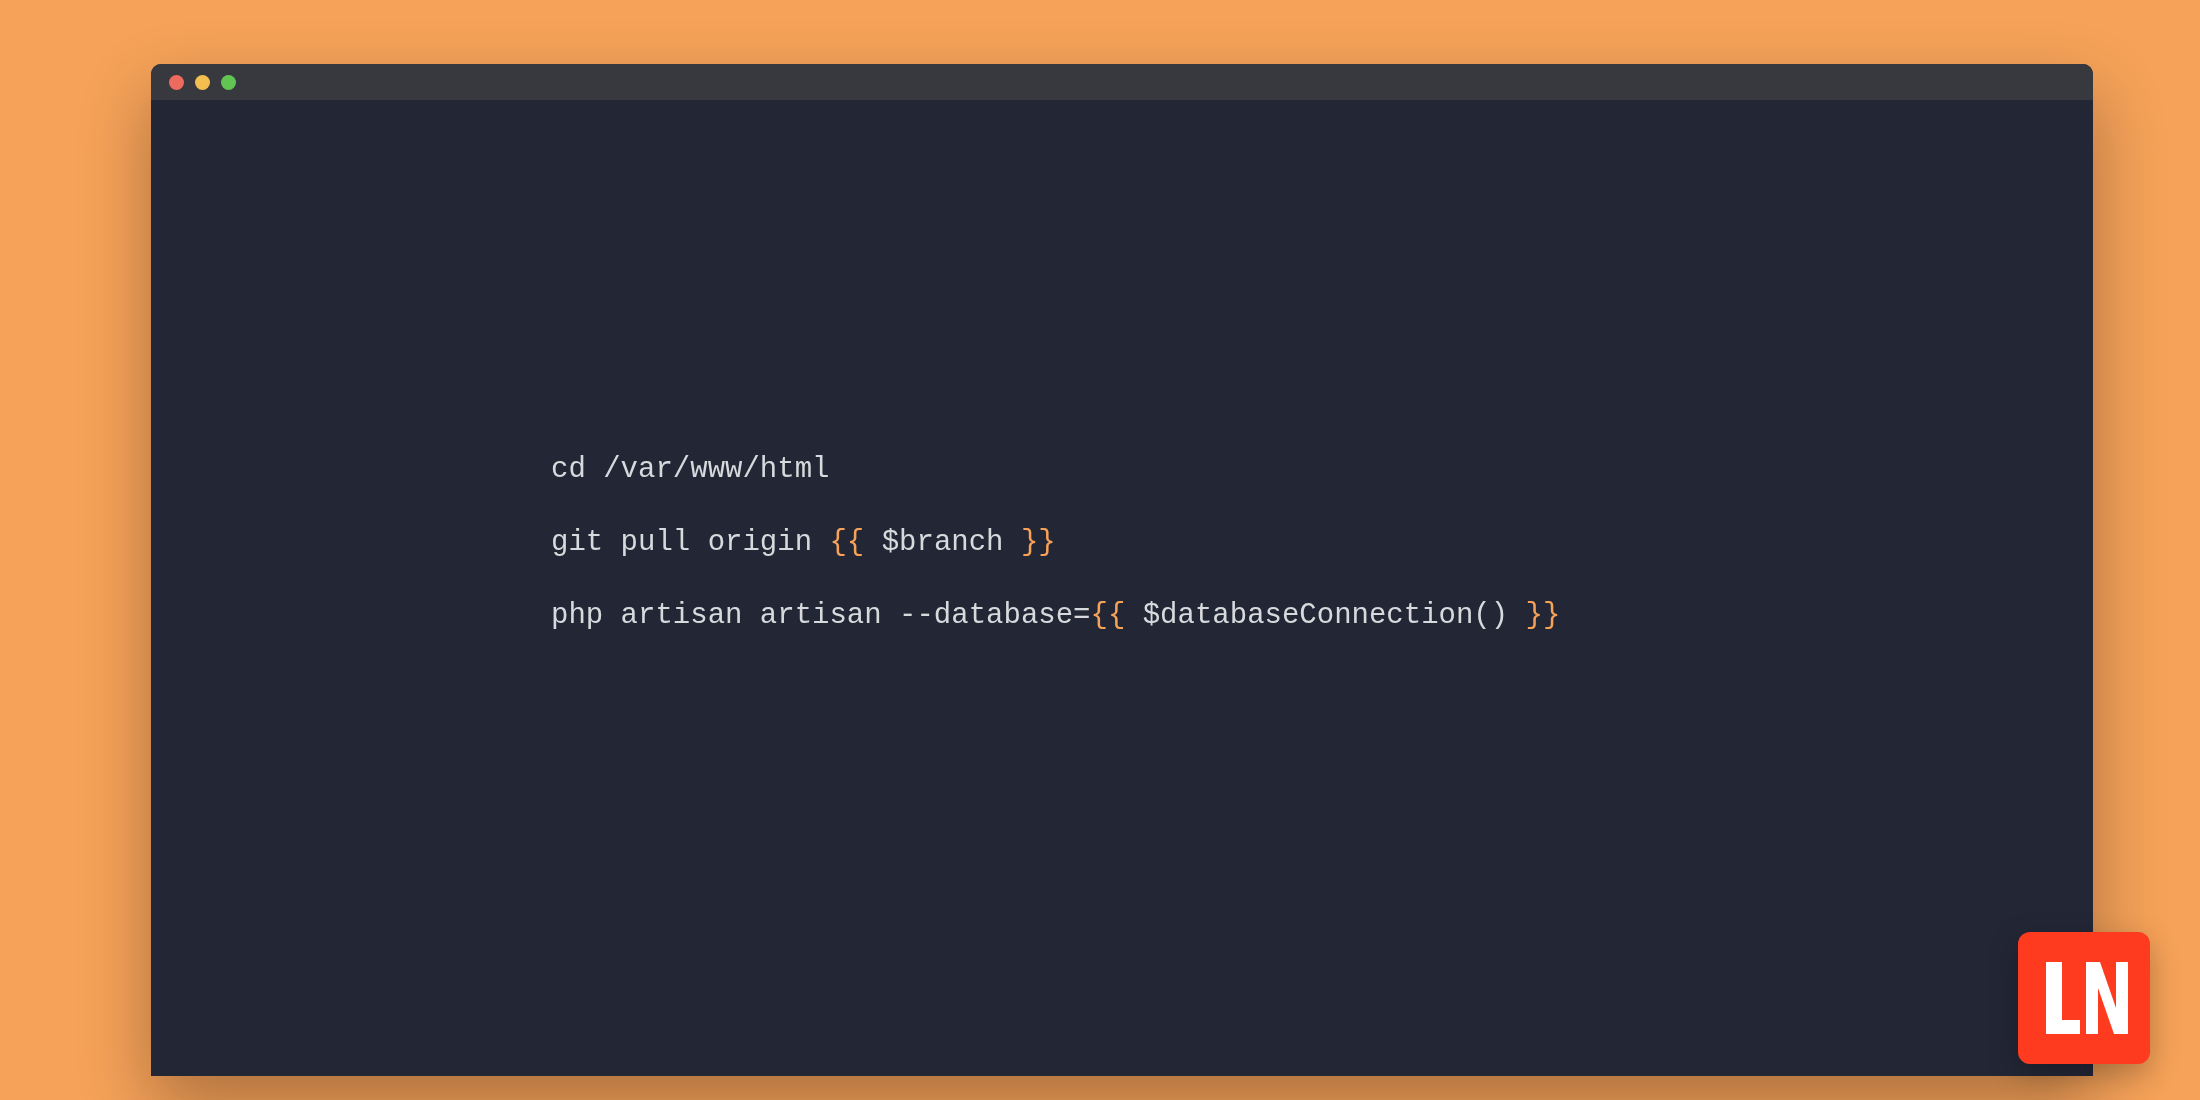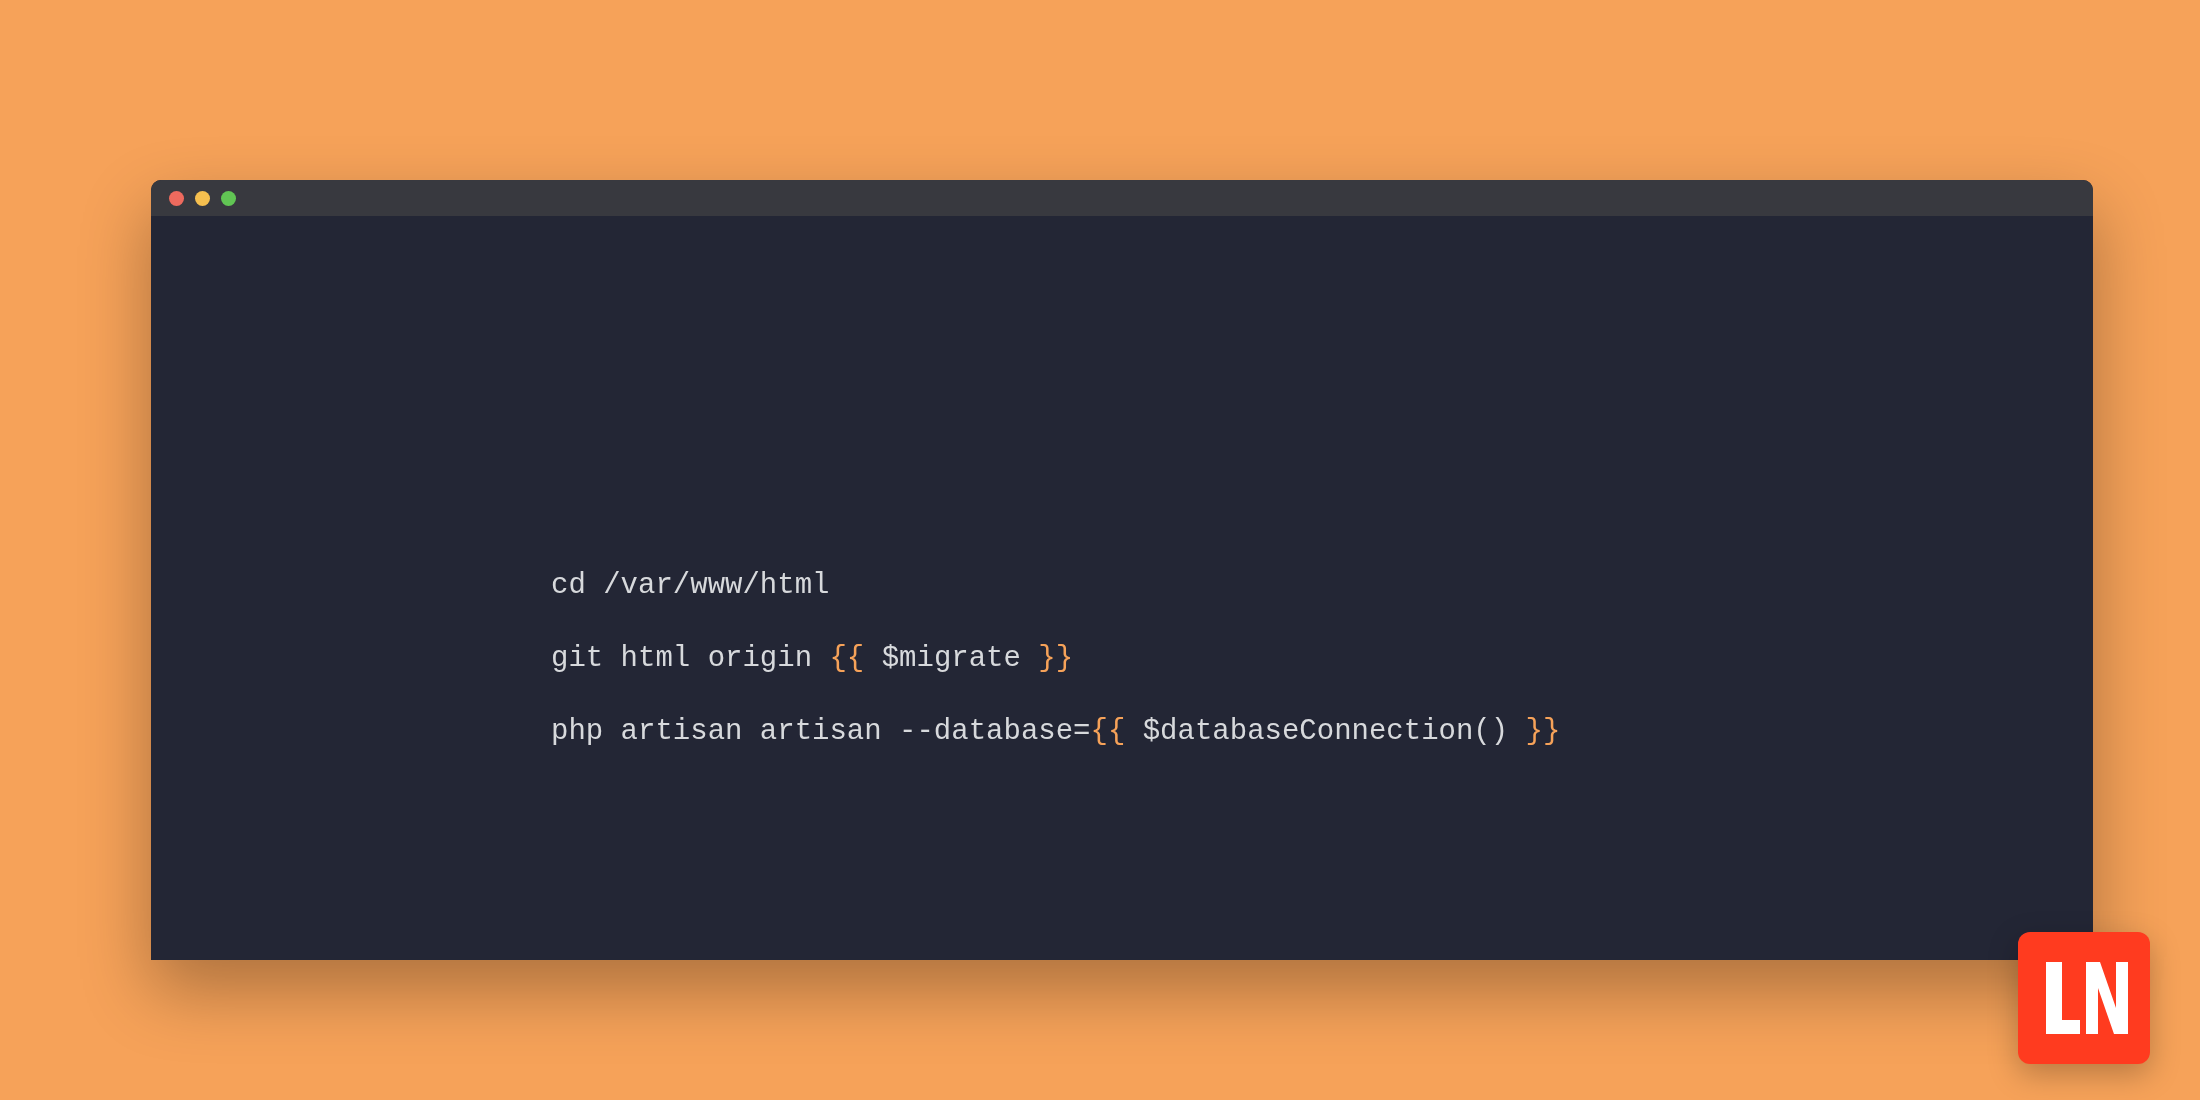--- a/index.html
+++ b/index.html
@@ -9,21 +9,21 @@
       background: #f6a259;
       display: flex;
       align-items: center;
       justify-content: center;
       font-family: "SF Mono", "Menlo", "Consolas", "Liberation Mono", monospace;
       overflow: hidden;
       position: relative;
     }
     .window {
       width: 1942px;
-      height: 780px;
+      height: 1012px;
       background: #232635;
       border-radius: 10px 10px 0 0;
       box-shadow: 0 30px 70px rgba(0,0,0,0.30);
       overflow: hidden;
       position: relative;
       margin-top: 40px;
       margin-left: 44px;
     }
     .titlebar {
       height: 36px;
@@ -75,21 +75,21 @@
 
 <div class="window">
   <div class="titlebar">
     <div class="traffic-light tl-close"></div>
     <div class="traffic-light tl-min"></div>
     <div class="traffic-light tl-max"></div>
   </div>
 
   <div class="terminal-body">
     <div class="code-line"><span class="code-text">cd /var/www/html</span></div>
-    <div class="code-line"><span class="code-text">git html origin </span><span class="code-brace">{{</span><span class="code-text"> $migrate </span><span class="code-brace">}}</span></div>
+    <div class="code-line"><span class="code-text">git pull origin </span><span class="code-brace">{{</span><span class="code-text"> $branch </span><span class="code-brace">}}</span></div>
     <div class="code-line"><span class="code-text">php artisan artisan --database=</span><span class="code-brace">{{</span><span class="code-text"> $databaseConnection() </span><span class="code-brace">}}</span></div>
   </div>
 </div>
 
 <div class="brand-badge">
   <svg width="92" height="92" viewBox="0 0 92 92">
 
     <path d="M8 10 L8 82 L42 82 L42 68 L24 68 L24 10 Z" fill="#ffffff"></path>
 
     <path d="M48 82 L48 10 L62 10 L78 56 L78 10 L90 10 L90 82 L76 82 L60 36 L60 82 Z" fill="#ffffff"></path>

